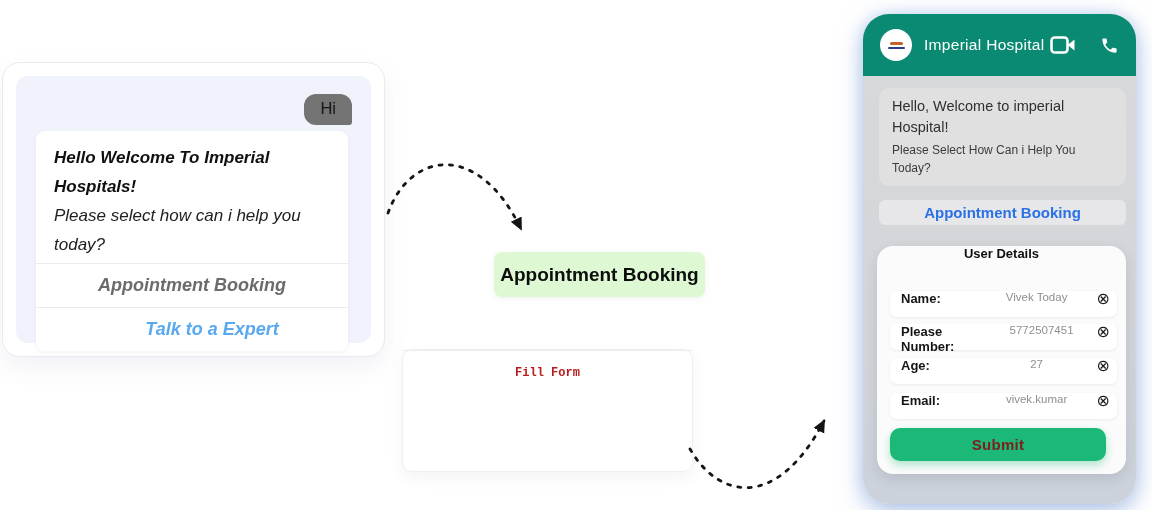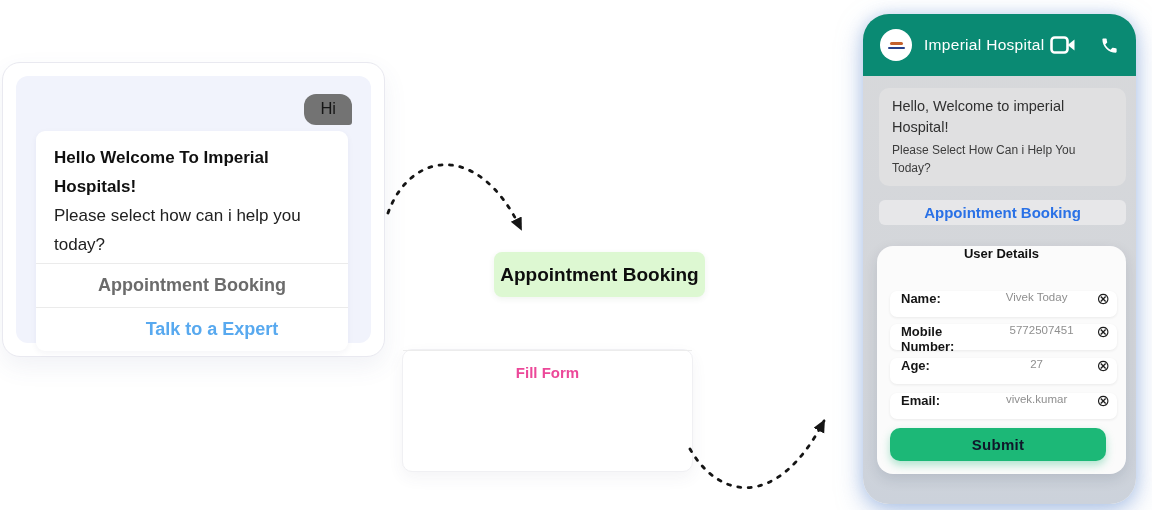--- a/index.html
+++ b/index.html
@@ -23,21 +23,21 @@
   }
   .hi-bubble {
     position:absolute; right:19px; top:18px;
     background:#737373; border-radius:12px 12px 3px 12px;
     padding:5px 16px 7px; font-size:16.5px; color:#161616;
   }
   .bot-card {
     position:absolute; left:20px; top:55px; width:312px; height:220px;
     background:#fff; border-radius:9px;
     box-shadow:0 2px 6px rgba(30,40,90,.05);
-    display:flex; flex-direction:column;
+    display:flex; flex-direction:column;font-style:italic;
   }
   .bot-card .msg-text { flex:1; padding:12px 18px 0; font-size:17px; line-height:29px; color:#212121; }
   .bot-card .msg-title { font-weight:bold; color:#101010; }
   .opt-row {
     height:44px; border-top:1px solid #ebebeb;
     display:flex; align-items:center; justify-content:center;
     font-weight:bold; font-size:18px; cursor:pointer;
   }
   .opt-gray { color:#6b6b6b; }
   .opt-blue { color:#58a9ef;padding-left:40px; }
@@ -53,21 +53,21 @@
   .sched-card {
     position:absolute; left:402px; top:349px; width:291px; height:123px;
     background:#fff; border:1px solid #f0f0f3; border-radius:10px;
     box-shadow:0 6px 16px rgba(60,70,110,.06);
     display:flex; flex-direction:column;
   }
   .sched-card .sched-text { flex:1; padding:12px 18px 0; font-size:15.5px; line-height:26px; color:#1d1d1d; }
   .fill-row {
     height:44px; border-top:1px solid #ececec;
     display:flex; align-items:center; justify-content:center;
-    font-weight:bold; font-size:15px; color:#ec4899; cursor:pointer;
+    font-weight:bold; font-size:12px; color:#b91c1c; cursor:pointer;font-family:Liberation Mono, monospace;
   }
 
   
   .arrows { position:absolute; left:0; top:0; pointer-events:none; z-index:6; }
 
   
   .phone {
     position:absolute; left:863px; top:14px; width:273px; height:490px;
     border-radius:26px; overflow:hidden;
     background:linear-gradient(180deg,#d8d9db 0%,#d2d5da 70%,#ccd2db 100%);
@@ -111,21 +111,21 @@
     background:#fff; border-radius:7px; box-shadow:0 1px 3px rgba(0,0,0,.07);
     display:flex; align-items:flex-start; padding:0 7px 0 11px;
   }
   .field-label { font-weight:bold; font-size:13px; color:#151515; }
   .field-value { margin-left:auto; width:112px; text-align:center; font-size:11.5px; color:#8f8f8f; }
   .clear-icon { font-size:16px; color:#1c1c1c; line-height:1; margin-left:4px; cursor:pointer; }
   .row-0 { top:45px; } .row-1 { top:78px; } .row-2 { top:112px; } .row-3 { top:147px; }
   .submit-btn {
     position:absolute; left:13px; top:182px; width:216px; height:33px;
     background:#1cb877; border:none; border-radius:10px;
-    color:#0f172a; font-weight:bold; font-size:15px; letter-spacing:.3px;
+    color:#7f1d1d; font-weight:bold; font-size:15px; letter-spacing:.3px;
     font-family:"Liberation Sans", sans-serif;
     box-shadow:0 4px 9px rgba(28,184,119,.35); cursor:pointer;
   }
 </style>
 </head>
 <body>
 
 <div class="canvas">
 
   <div class="left-widget">
@@ -199,21 +199,21 @@
 
     <div class="details-card">
       <div class="details-title">User Details</div>
 
       <div class="field-row row-0">
         <span class="field-label">Name:</span>
         <span class="field-value">Vivek Today</span>
         <span class="clear-icon">⊗</span>
       </div>
       <div class="field-row row-1">
-        <span class="field-label">Mobile Number:</span>
+        <span class="field-label">Please Number:</span>
         <span class="field-value">5772507451</span>
         <span class="clear-icon">⊗</span>
       </div>
       <div class="field-row row-2">
         <span class="field-label">Age:</span>
         <span class="field-value">27</span>
         <span class="clear-icon">⊗</span>
       </div>
       <div class="field-row row-3">
         <span class="field-label">Email:</span>

